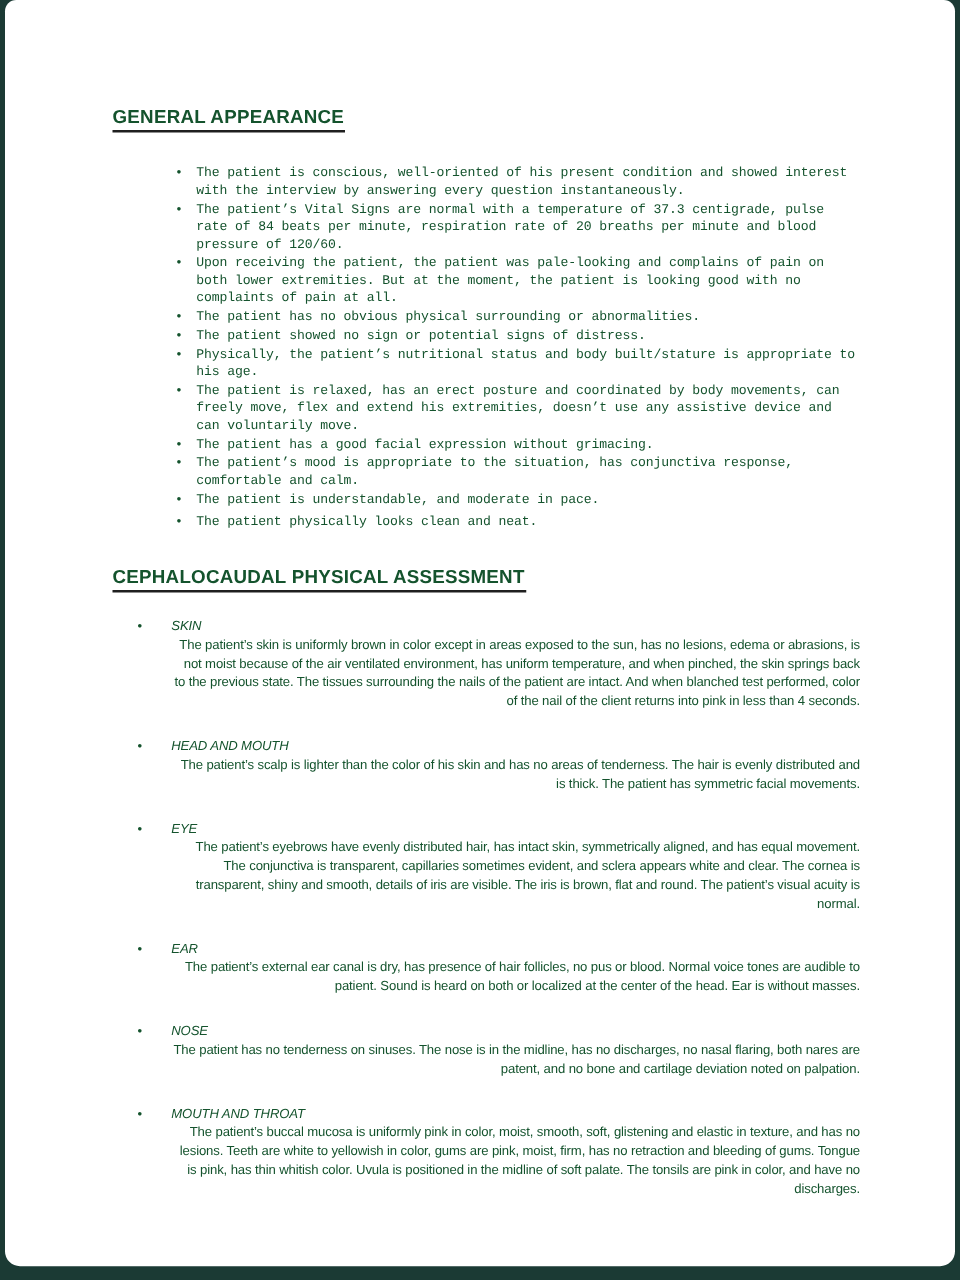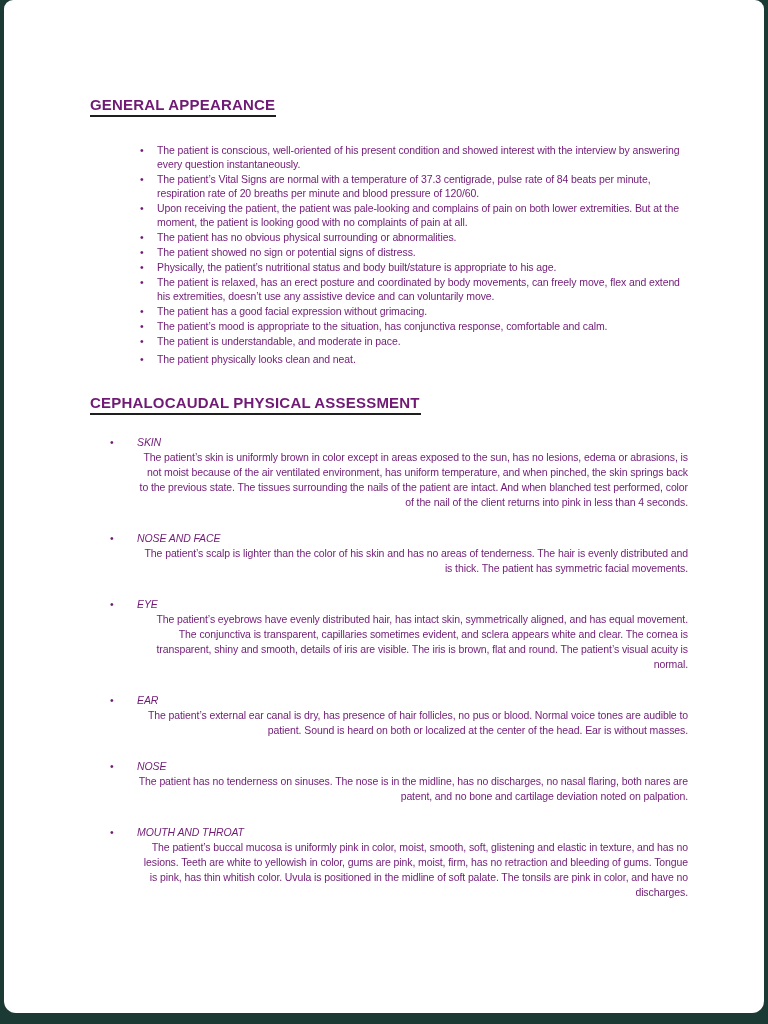--- a/index.html
+++ b/index.html
@@ -8,35 +8,35 @@
     background:#1b3a34;
     font-family:"Liberation Sans", "DejaVu Sans", sans-serif;
     position:relative;
   }
   .paper {
     position:absolute; left:4px; right:4px; top:0; bottom:11px;
     background:#ffffff;
     border-radius:9px 9px 12px 12px;
   }
   .content {
-    position:absolute; left:86px; right:76px; top:96px;
-    color:#701a75;
+    position:absolute; left:86px; right:76px; top:85px;
+    color:#14532d;
   }
   h1.doc-heading {
     font-size:15px; font-weight:700; line-height:17px;
     display:table; margin:0; padding:0 1px 2px 0;
     border-bottom:2px solid #1f1f1f;
     letter-spacing:0.2px;
     white-space:nowrap;
   }
   h1.doc-heading.second { margin-top:28px; }
 
   .ga-list {
     list-style:none; margin:26px 0 0 0; padding:0;
-    font-size:10.5px; line-height:14px; letter-spacing:-0.1px;
+    font-size:10.5px; line-height:14px; letter-spacing:-0.1px;font-family:Liberation Mono, monospace;
   }
   .ga-list li { position:relative; padding-left:67px; margin-bottom:1px; }
   .ga-list li:last-child { margin-top:4px; }
   .dot { position:absolute; top:0; width:10px; text-align:left; }
   .dot::before { content:"\2022"; }
   .ga-list .dot { left:50px; }
 
   .cpa-list { margin-top:20px; font-size:10.5px; line-height:15px; letter-spacing:-0.1px; }
   .cpa-item { position:relative; padding-left:47px; margin-bottom:21px; }
   .cpa-item:last-child { margin-bottom:0; }
@@ -72,21 +72,21 @@
       <div class="cpa-list">
 
         <div class="cpa-item">
           <span class="dot"></span>
           <div class="cpa-title">SKIN</div>
           <p class="cpa-body">The patient’s skin is uniformly brown in color except in areas exposed to the sun, has no lesions, edema or abrasions, is not moist because of the air ventilated environment, has uniform temperature, and when pinched, the skin springs back to the previous state. The tissues surrounding the nails of the patient are intact. And when blanched test performed, color of the nail of the client returns into pink in less than 4 seconds.</p>
         </div>
 
         <div class="cpa-item">
           <span class="dot"></span>
-          <div class="cpa-title">NOSE AND FACE</div>
+          <div class="cpa-title">HEAD AND MOUTH</div>
           <p class="cpa-body">The patient’s scalp is lighter than the color of his skin and has no areas of tenderness. The hair is evenly distributed and is thick. The patient has symmetric facial movements.</p>
         </div>
 
         <div class="cpa-item">
           <span class="dot"></span>
           <div class="cpa-title">EYE</div>
           <p class="cpa-body">The patient’s eyebrows have evenly distributed hair, has intact skin, symmetrically aligned, and has equal movement. The conjunctiva is transparent, capillaries sometimes evident, and sclera appears white and clear. The cornea is transparent, shiny and smooth, details of iris are visible. The iris is brown, flat and round. The patient’s visual acuity is normal.</p>
         </div>
 
         <div class="cpa-item">

